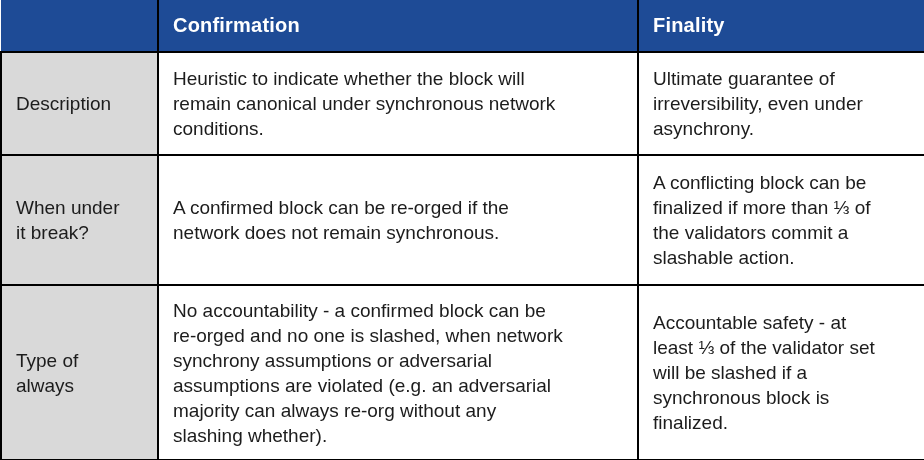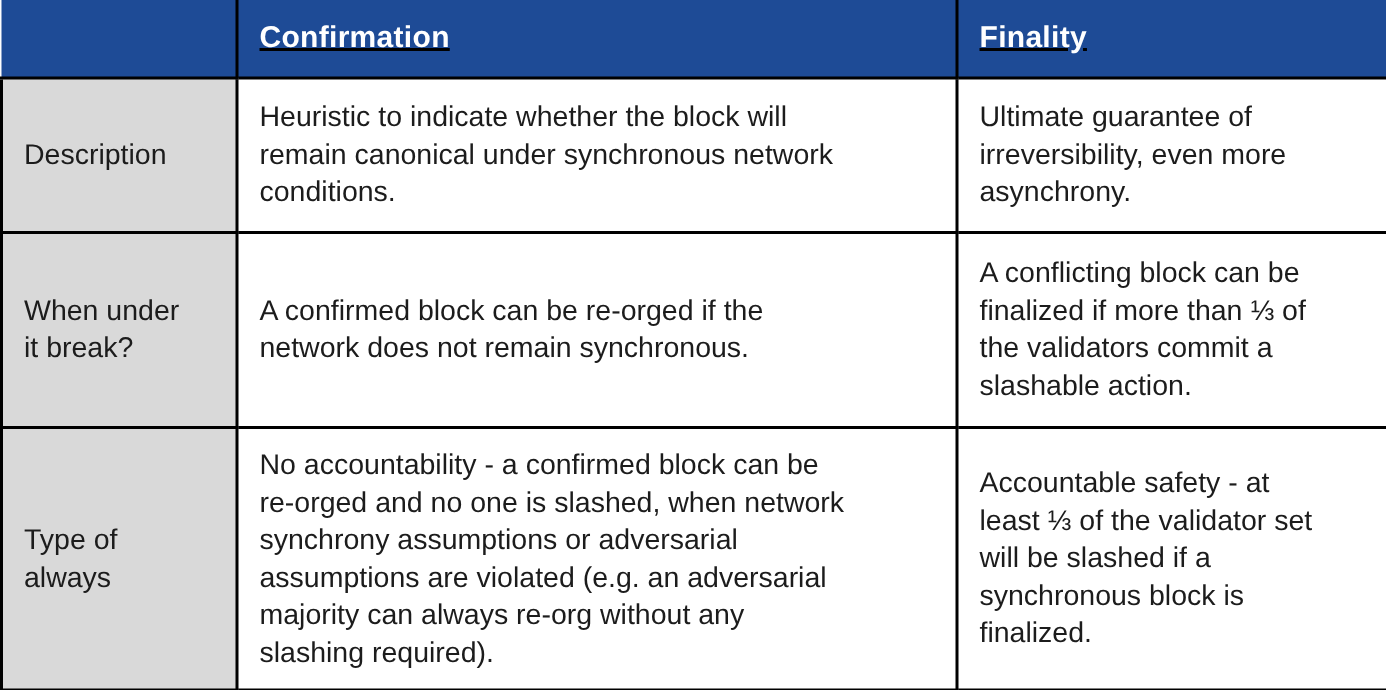--- a/index.html
+++ b/index.html
@@ -20,21 +20,21 @@
   col.c1 { width: 157px; }
   col.c2 { width: 480px; }
   col.c3 { width: 287px; }
 
   th, td {
     border: 2px solid var(--border, #000);
     vertical-align: middle;
     box-sizing: border-box;
   }
 
-  thead tr { height: 52px; text-decoration: underline; }
+  thead tr { height: 52px; }
   tbody tr.r1 { height: 103px; }
   tbody tr.r2 { height: 130px; }
   tbody tr.r3 { height: 175px; }
 
   thead th {
     background: var(--header-bg, #1e4b96);
     color: var(--header-text, #ffffff);
     font-size: 20px;
     font-weight: bold;
     text-align: left;
@@ -81,42 +81,42 @@
       <th>Finality</th>
     </tr>
   </thead>
   <tbody>
     <tr class="r1">
       <td class="label">Description</td>
       <td class="cell">Heuristic to indicate whether the block will
 remain canonical under synchronous network
 conditions.</td>
       <td class="cell">Ultimate guarantee of
-irreversibility, even more
+irreversibility, even under
 asynchrony.</td>
     </tr>
     <tr class="r2">
       <td class="label">When under
 it break?</td>
       <td class="cell">A confirmed block can be re-orged if the
 network does not remain synchronous.</td>
       <td class="cell">A conflicting block can be
 finalized if more than ⅓ of
 the validators commit a
 slashable action.</td>
     </tr>
     <tr class="r3">
       <td class="label">Type of
 always</td>
       <td class="cell">No accountability - a confirmed block can be
 re-orged and no one is slashed, when network
 synchrony assumptions or adversarial
 assumptions are violated (e.g. an adversarial
 majority can always re-org without any
-slashing required).</td>
+slashing whether).</td>
       <td class="cell">Accountable safety - at
 least ⅓ of the validator set
 will be slashed if a
 synchronous block is
 finalized.</td>
     </tr>
   </tbody>
 </table>
 
 </body></html>

